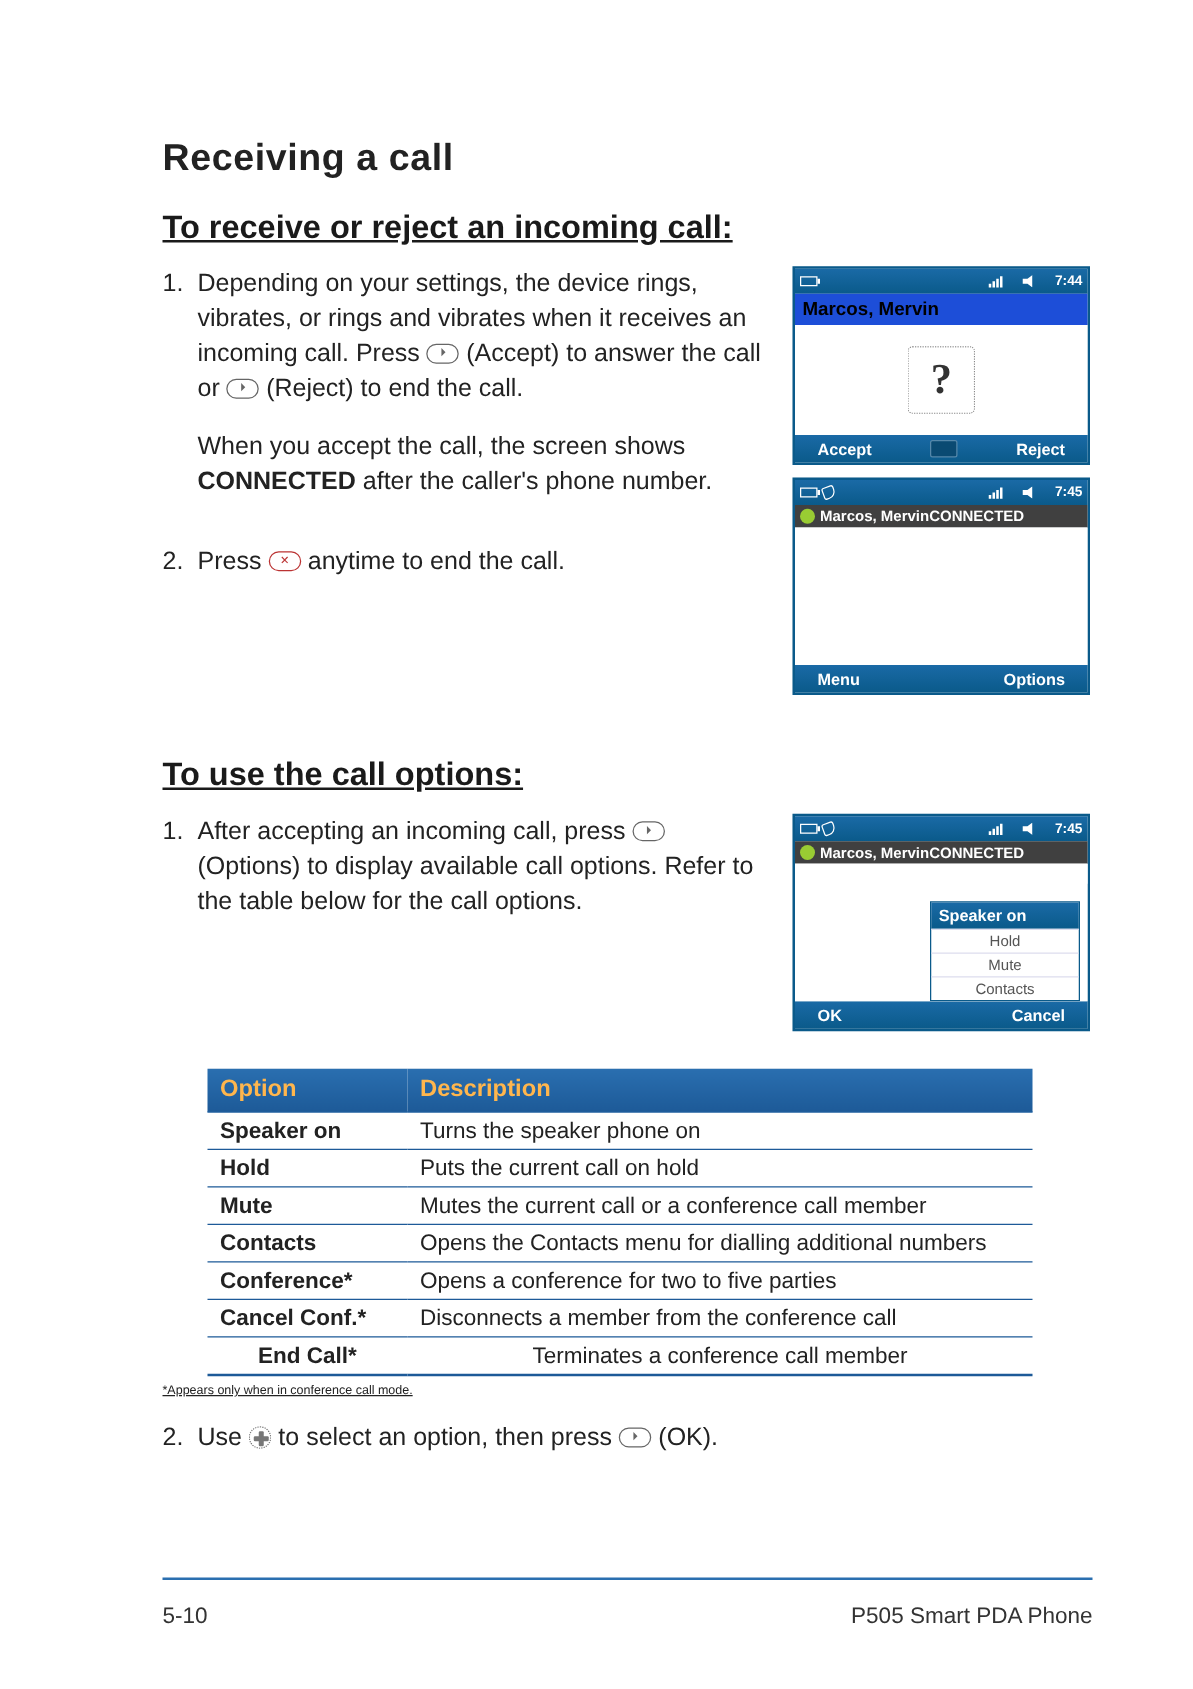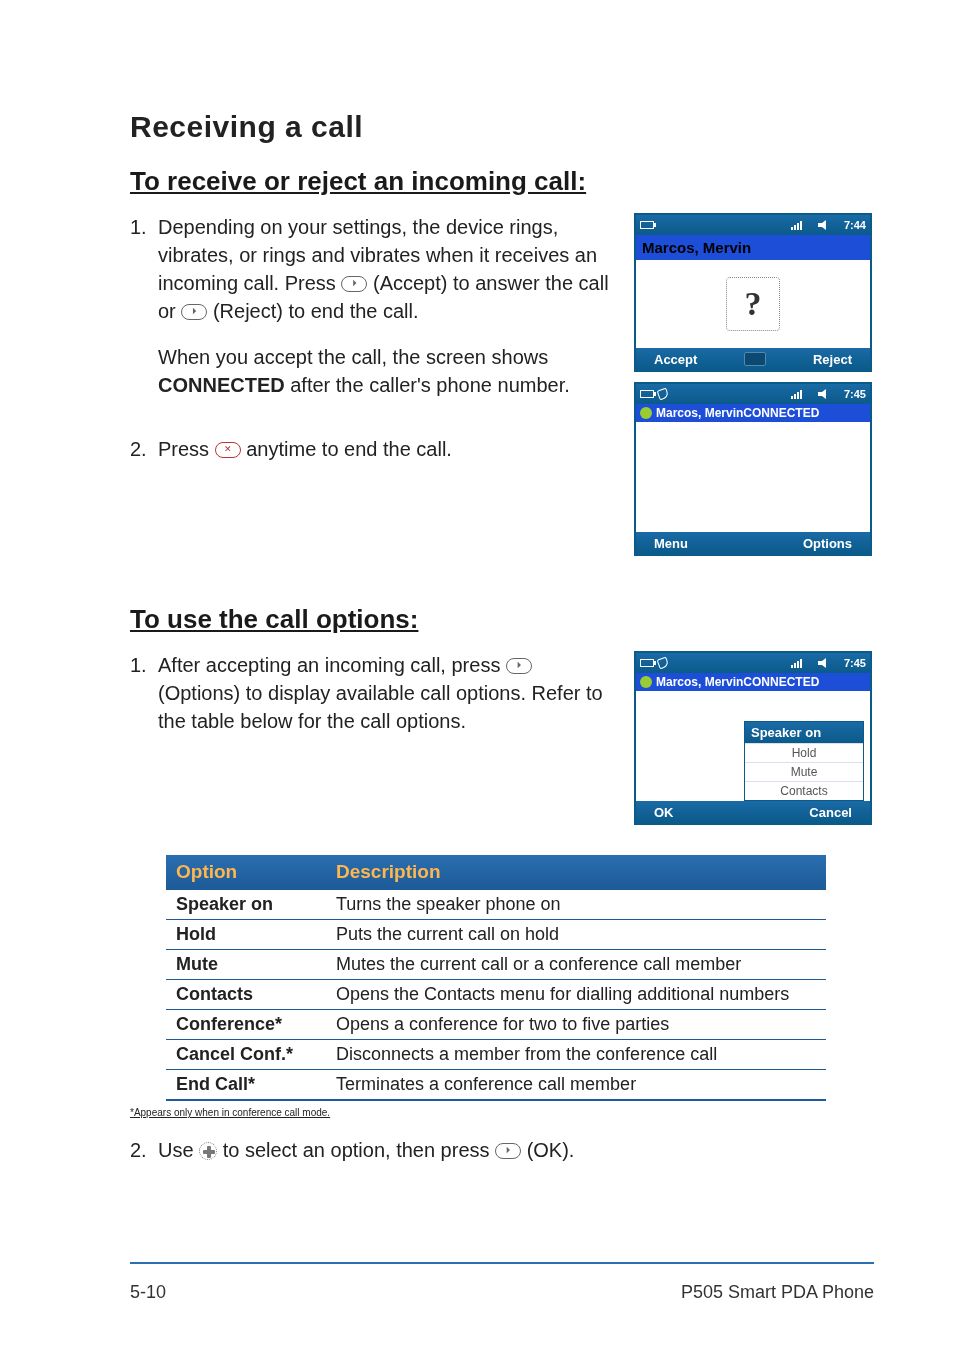--- a/index.html
+++ b/index.html
@@ -33,37 +33,37 @@
   .sig { display:inline-flex; gap:1px; align-items:flex-end; height:10px;}
   .sig span{width:2px;background:#fff;}
   .sig span:nth-child(1){height:3px;} .sig span:nth-child(2){height:5px;} .sig span:nth-child(3){height:7px;} .sig span:nth-child(4){height:9px;}
   .spk { width:10px;height:10px;background:#fff;clip-path:polygon(0 30%,40% 30%,80% 0,80% 100%,40% 70%,0 70%);}
   .callic { width:10px;height:10px;border:1.5px solid #fff;border-radius:2px 2px 6px 2px;transform:rotate(-20deg);}
   .phone .title { background:#1d4ed8; font-weight:700; font-size:15px; padding:4px 6px; color:#000;}
   .phone .photo { height: 88px; background:#fff; display:flex; align-items:center; justify-content:center;}
   .qmark { width:54px;height:54px;border:1.5px dotted #888;border-radius:4px;display:flex;align-items:center;justify-content:center;font-size:34px;font-weight:700;color:#333; font-family: Georgia, serif;}
   .phone .softbar { height:22px; background: linear-gradient(#1a6aa6,#0a5a8a); display:flex; justify-content:space-between; align-items:center; padding:0 18px; color:#fff; font-size:13px; font-weight:700;}
   .phone .softbar .mid { width:22px;height:14px;background:#0a4a72;border:1px solid #58a; border-radius:2px;}
-  .connline { background:#1d4ed8;color:#fff;font-size:12px;font-weight:700;padding:2px 4px;display:flex;align-items:center;gap:4px;}
+  .connline { background:#404040;color:#fff;font-size:12px;font-weight:700;padding:2px 4px;display:flex;align-items:center;gap:4px;}
   .connline .gdot{width:12px;height:12px;border-radius:50%;background:#9c3;display:inline-block;}
   .blank { height: 110px; background:#fff;}
   .blank.sm { height: 16px;}
   .optmenu { position:relative; height:110px; background:#fff;}
   .popup { position:absolute; right:6px; bottom:0; width:120px; border:1px solid #0a5a8a; background:#fff; font-size:12px;}
   .popup .hd{background:linear-gradient(#1a6aa6,#0a5a8a);color:#fff;font-weight:700;padding:3px 6px;font-size:13px;}
   .popup .it{padding:2px 6px;color:#555;text-align:center;border-top:1px solid #dde;}
 
   
   .tblwrap { margin: 20px 0 6px 36px; }
   table.opts { width: 660px; border-collapse: collapse; font-size: 18px; }
   table.opts th { background: linear-gradient(#2a6fb0,#1d5a98); color:#ffb64d; font-weight:700; text-align:left; padding:6px 10px; font-size:19px;}
   table.opts th:first-child{width:160px;}
   table.opts td { padding: 4px 10px; border-top: 1px solid #1d5a98; border-bottom: 1px solid #1d5a98; vertical-align: top;}
   table.opts td.o { font-weight:700; }
-  table.opts tr:last-child td{border-bottom:2px solid #1d5a98;}
+  table.opts tr:last-child td{border-bottom:2px solid #1d5a98;text-align:center;}
   .tnote { font-size: 10px; margin: 6px 0 18px 0; text-decoration: underline; }
 
   
   .pfoot { position:absolute; bottom:48px; left:130px; right:80px; border-top:2px solid #2a6fb0; padding-top:18px; display:flex; justify-content:space-between; font-size:18px; color:#333;}
 </style>
 </head>
 <body>
 
 <div class="page">
 

